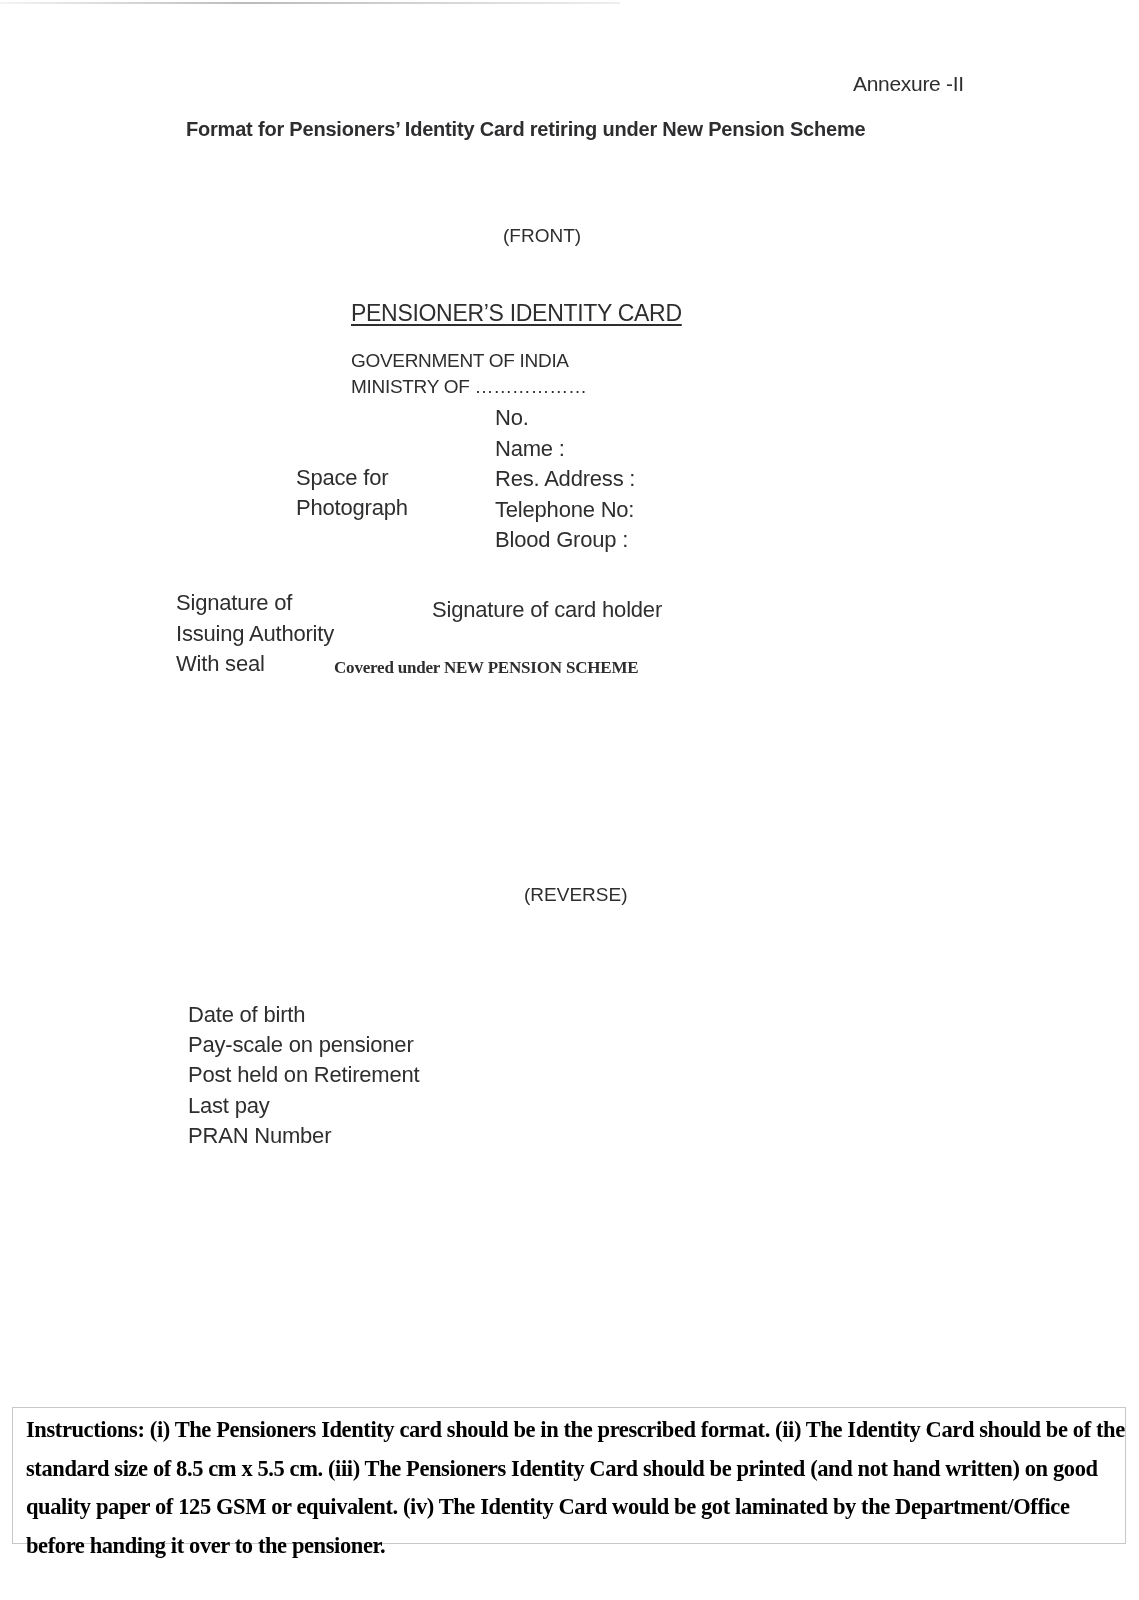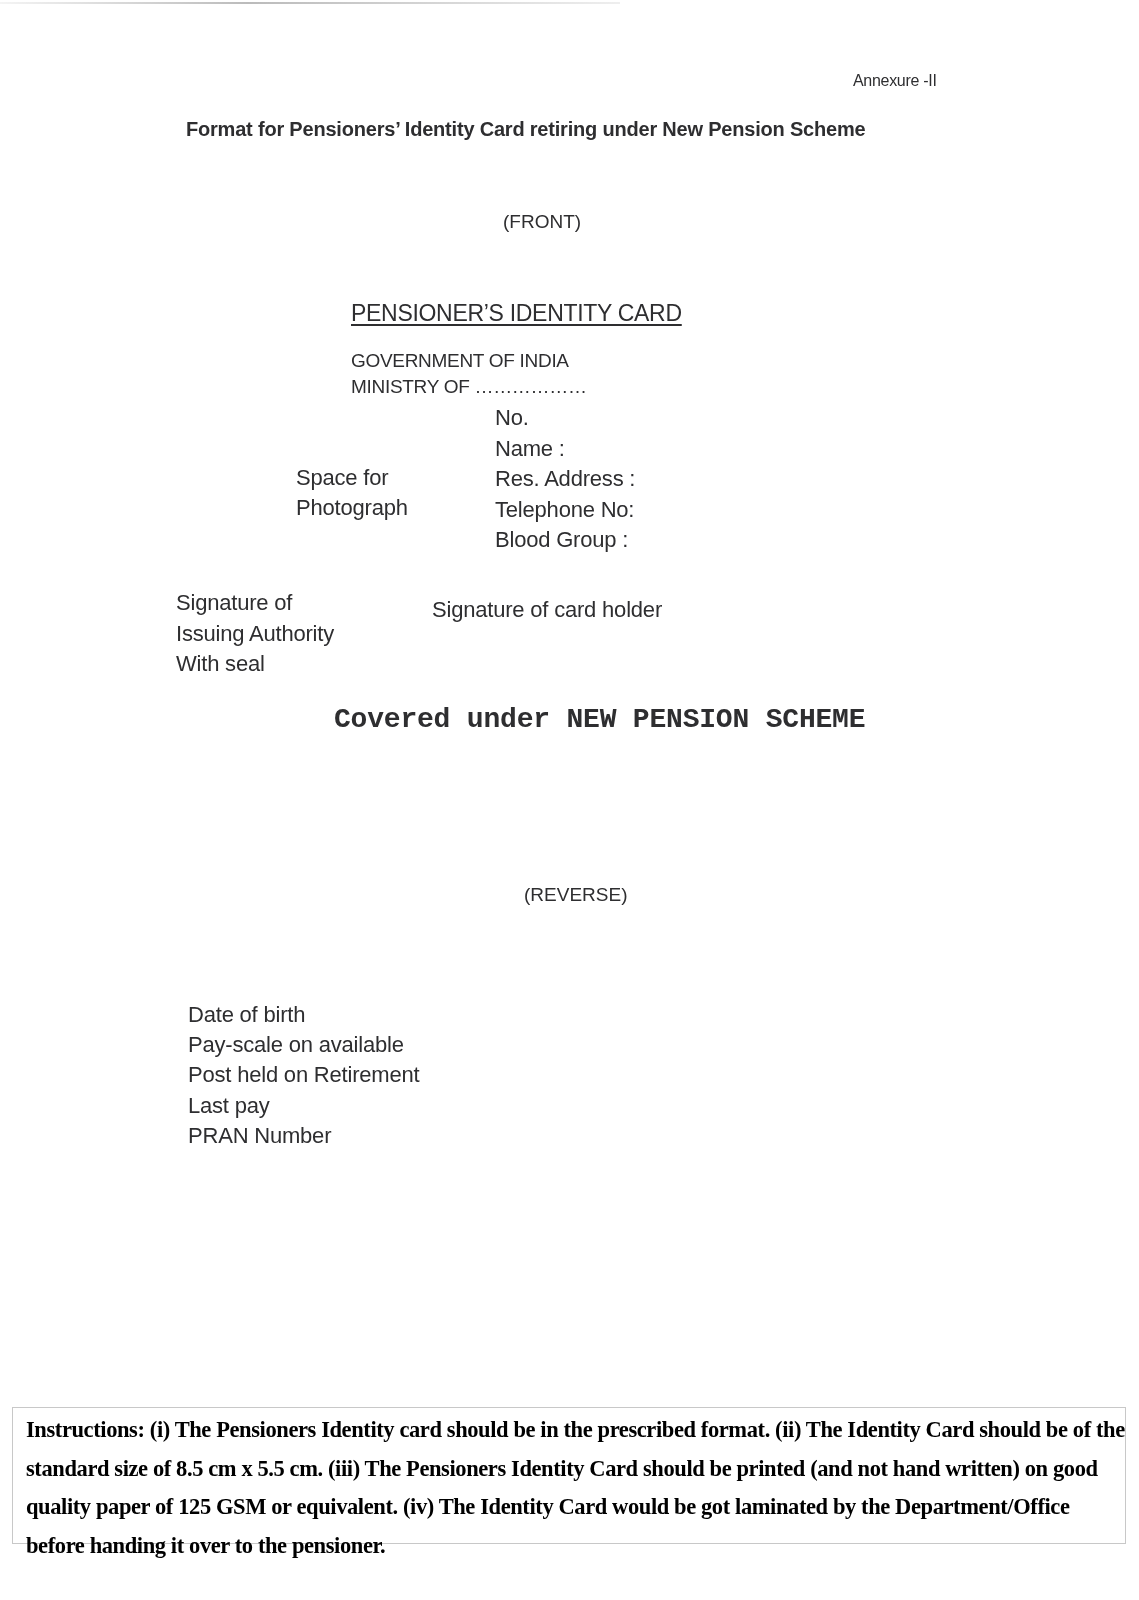--- a/index.html
+++ b/index.html
@@ -3,32 +3,32 @@
 <meta charset="utf-8">
 <style>
   html, body { margin:0; padding:0; }
   body {
     width:1139px; height:1600px; background:#ffffff; position:relative; overflow:hidden;
     font-family:"DejaVu Sans", sans-serif; color:#2e2e30;
   }
   .abs { position:absolute; white-space:nowrap; }
   .topline { position:absolute; left:0; top:2px; width:620px; height:2px;
     background:linear-gradient(90deg, rgba(200,200,200,0.2), rgba(170,170,170,0.8) 40%, rgba(200,200,200,0.3)); }
-  .annex { left:853px; top:72px; font-size:16px; font-family:"Liberation Sans", sans-serif; letter-spacing:-0.3px; }
+  .annex { left:853px; top:72px; font-size:21px; font-family:"Liberation Sans", sans-serif; letter-spacing:-0.3px; }
   .doc-title { left:186px; top:118px; font-size:20px; font-weight:bold; font-family:"Liberation Sans", sans-serif; letter-spacing:-0.2px;text-align:right; }
   .section-label { font-size:19px; font-family:"Liberation Sans", sans-serif; }
-  .front { left:503px; top:211px; }
+  .front { left:503px; top:225px; }
   .reverse { left:524px; top:884px; }
   .card-title { left:351px; top:300px; font-size:23px; text-decoration:underline; text-underline-offset:3px; text-decoration-thickness:1.5px; font-family:"Liberation Sans", sans-serif; letter-spacing:-0.3px; }
   .gov { left:351px; top:348px; font-size:19px; line-height:26px; font-family:"Liberation Sans", sans-serif; letter-spacing:-0.3px; }
   .fields { left:495px; top:403px; font-size:22px; line-height:30.5px; font-family:"Liberation Sans", sans-serif; letter-spacing:-0.2px; }
   .photo { left:296px; top:463px; font-size:22px; line-height:30px; font-family:"Liberation Sans", sans-serif; letter-spacing:-0.2px; }
   .sig-holder { left:432px; top:553px; font-size:22px; font-family:"Liberation Sans", sans-serif; letter-spacing:-0.2px;margin-top:44px; }
   .issuing { left:176px; top:588px; font-size:22px; line-height:30.5px; font-family:"Liberation Sans", sans-serif; letter-spacing:-0.2px; }
-  .covered { left:334px; top:704px; font-size:28px; font-weight:bold; font-family:Liberation Mono, monospace; letter-spacing:-0.2px; }
+  .covered { left:334px; top:658px; font-size:17px; font-weight:bold; font-family:Liberation Serif, serif; letter-spacing:-0.2px; }
   .rev-fields { left:176px; top:1000px; font-size:22px; line-height:30.2px; font-family:"Liberation Sans", sans-serif; letter-spacing:-0.2px;margin-left:12px; }
   .line { display:block; }
   .instructions {
     position:absolute; left:12px; top:1407px; width:1114px; height:137px;
     border:1px solid #c8c8c8; box-sizing:border-box;
     padding:3px 0 0 13px;
     font-family:"Liberation Serif", serif; font-weight:bold; font-size:22.5px; line-height:38.5px; color:#000;
     letter-spacing:-0.4px;
   }
 </style>
@@ -69,21 +69,21 @@
   <span class="line">Issuing Authority</span>
   <span class="line">With seal</span>
 </div>
 
 <div class="abs covered">Covered under NEW PENSION SCHEME</div>
 
 <div class="abs section-label reverse">(REVERSE)</div>
 
 <div class="abs rev-fields">
   <span class="line">Date of birth</span>
-  <span class="line">Pay-scale on available</span>
+  <span class="line">Pay-scale on pensioner</span>
   <span class="line">Post held on Retirement</span>
   <span class="line">Last pay</span>
   <span class="line">PRAN Number</span>
 </div>
 
 <div class="instructions">
   <span>Instructions: (i) The Pensioners Identity card should be in the prescribed format. (ii) The Identity Card should be of the standard size of 8.5 cm x 5.5 cm. (iii) The Pensioners Identity Card should be printed (and not hand written) on good quality paper of 125 GSM or equivalent. (iv) The Identity Card would be got laminated by the Department/Office before handing it over to the pensioner.</span>
 </div>
 
 </body></html>

